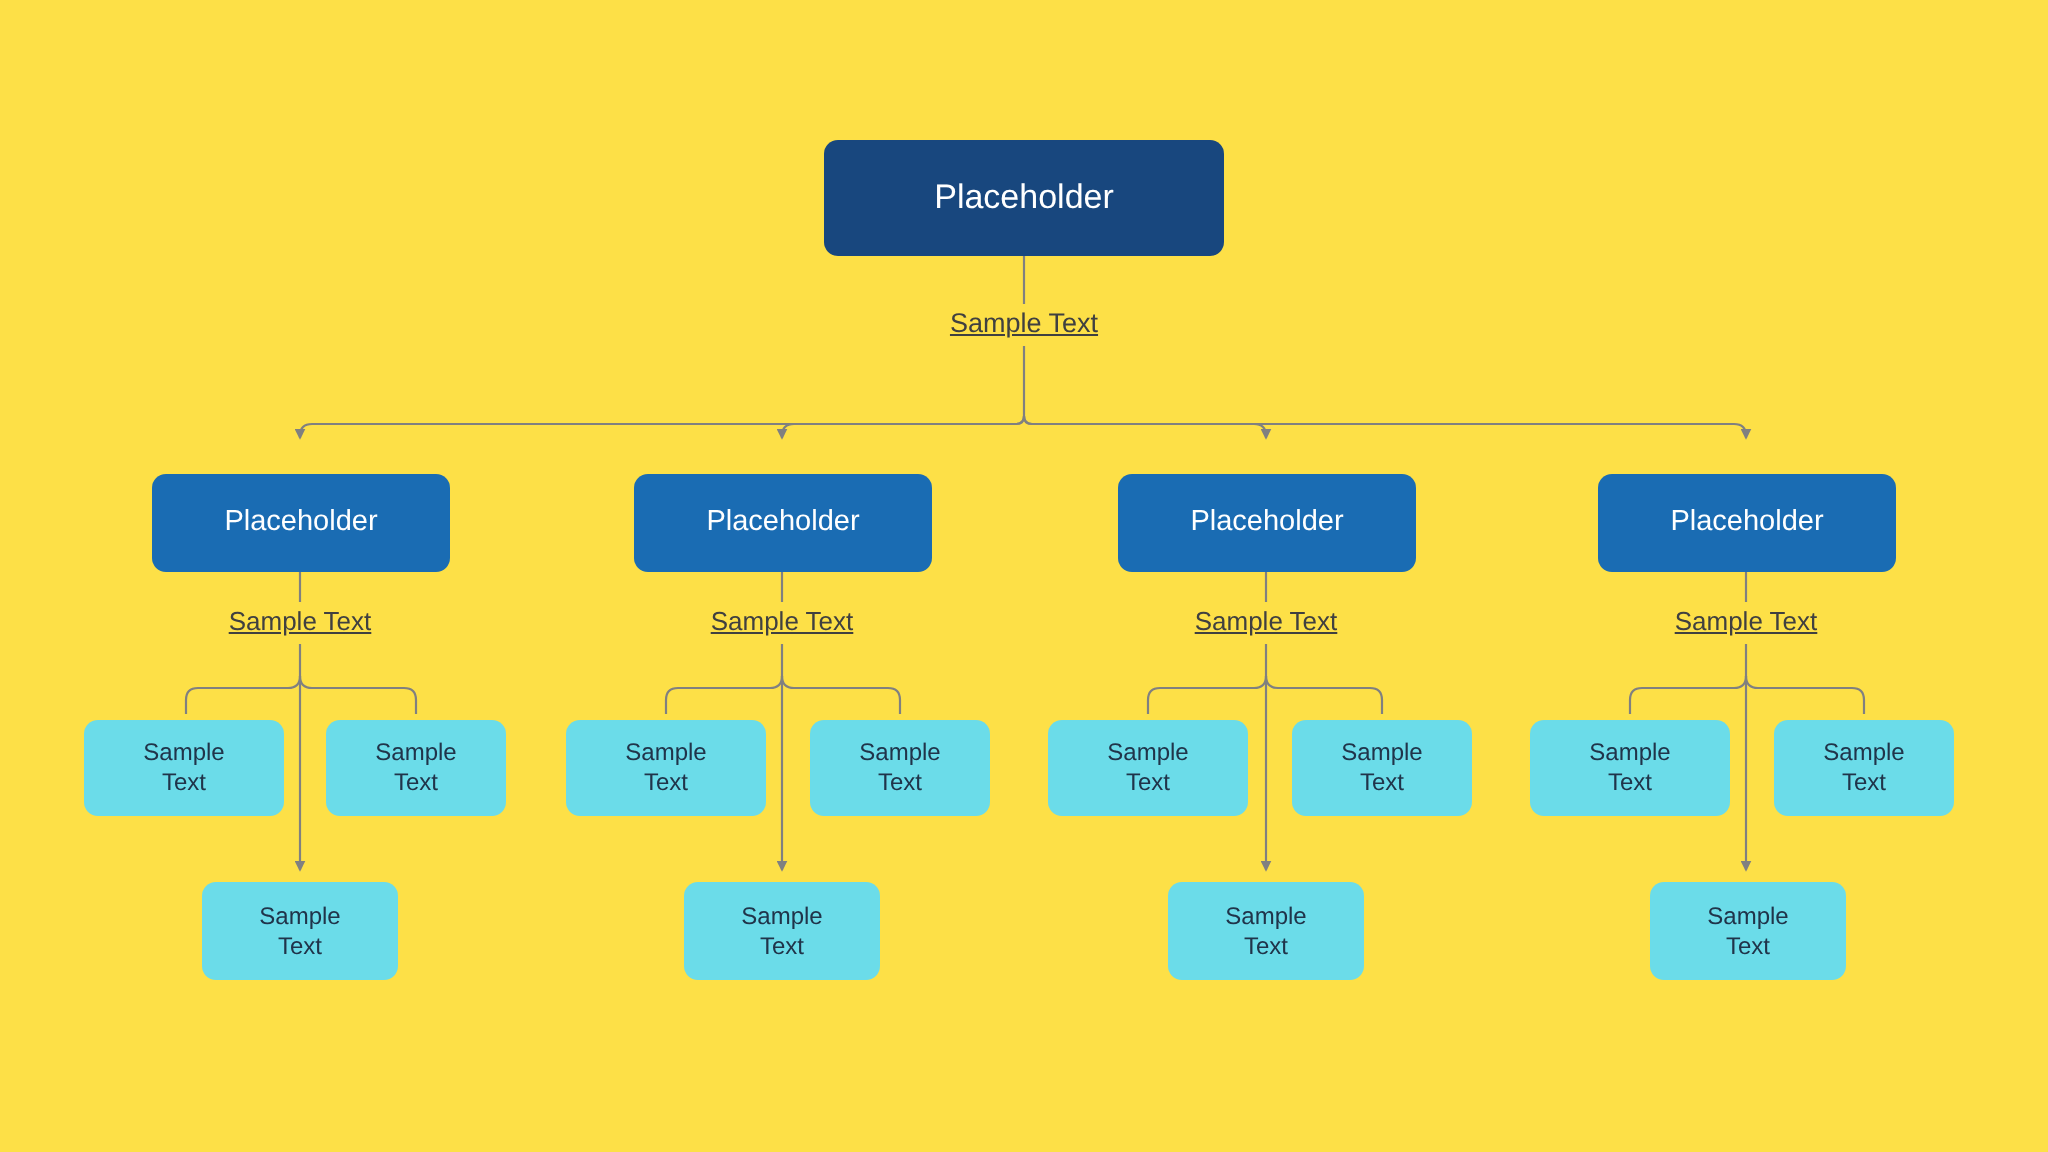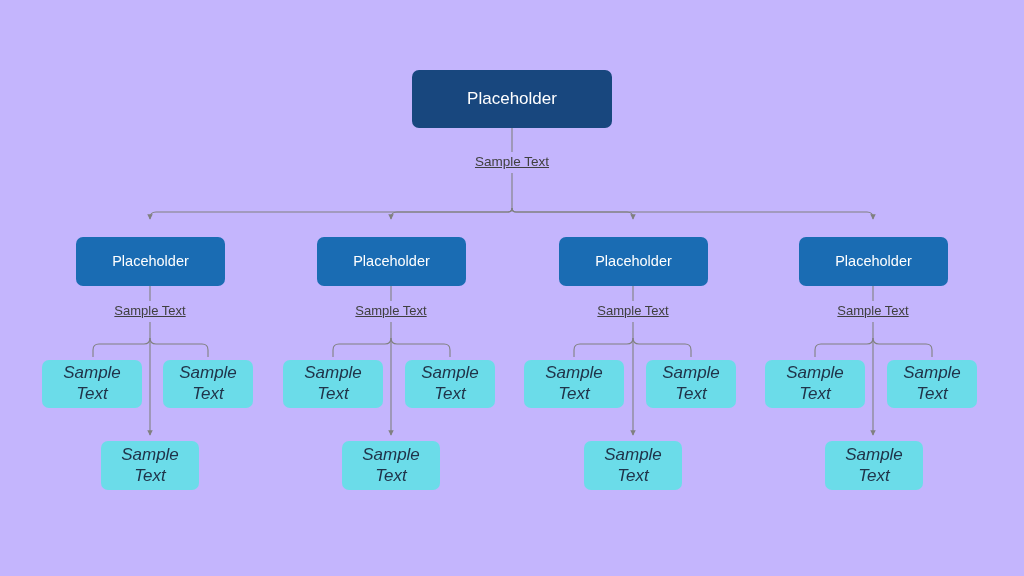--- a/index.html
+++ b/index.html
@@ -11,21 +11,21 @@
     height: 576px;
     background: #ffffff;
     font-family: "Liberation Sans", sans-serif;
     overflow: hidden;
   }
 
   #canvas {
     position: relative;
     width: 1024px;
     height: 576px;
-    background: #c4b5fd;
+    background: #fde047;
   }
 
   #connectors {
     position: absolute;
     left: 0;
     top: 0;
     width: 1024px;
     height: 576px;
     pointer-events: none;
   }
@@ -61,22 +61,21 @@
     border-radius: 7px;
     color: #ffffff;
     font-size: 14.5px;
   }
 
   
   .node.leaf {
     background: #6bdce9;
     border-radius: 7px;
     color: #20344a;
-    font-size: 17px;
-    font-style: italic;
+    font-size: 12px;
   }
   .node.leaf-left,
   .node.leaf-right {
     top: 360px;
     height: 48px;
   }
   .node.leaf-left  { width: 100px; }
   .node.leaf-right { width: 90px;  }
   .node.leaf-bottom {
     top: 441px;

